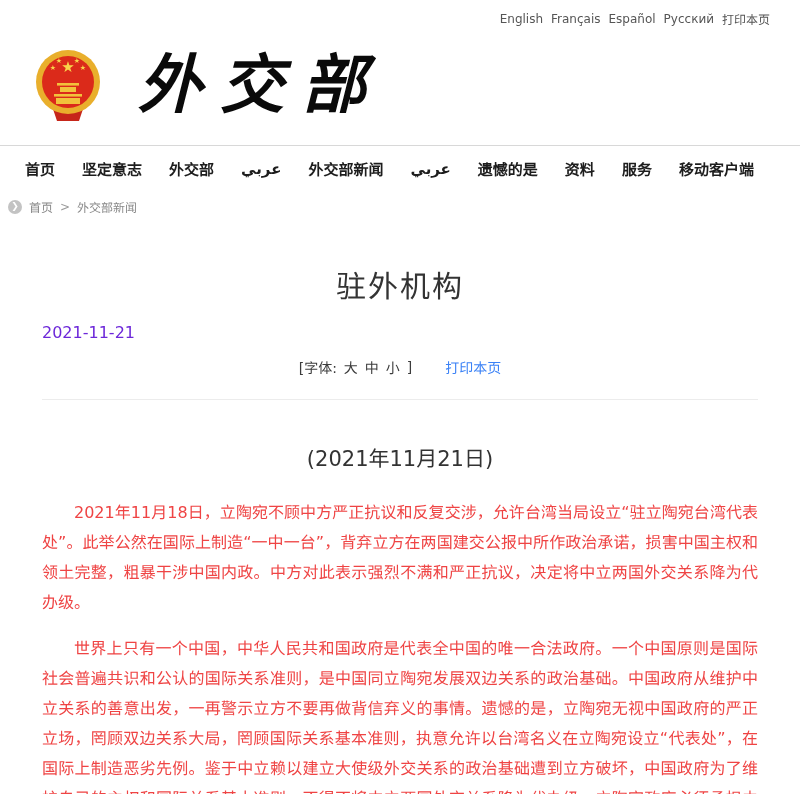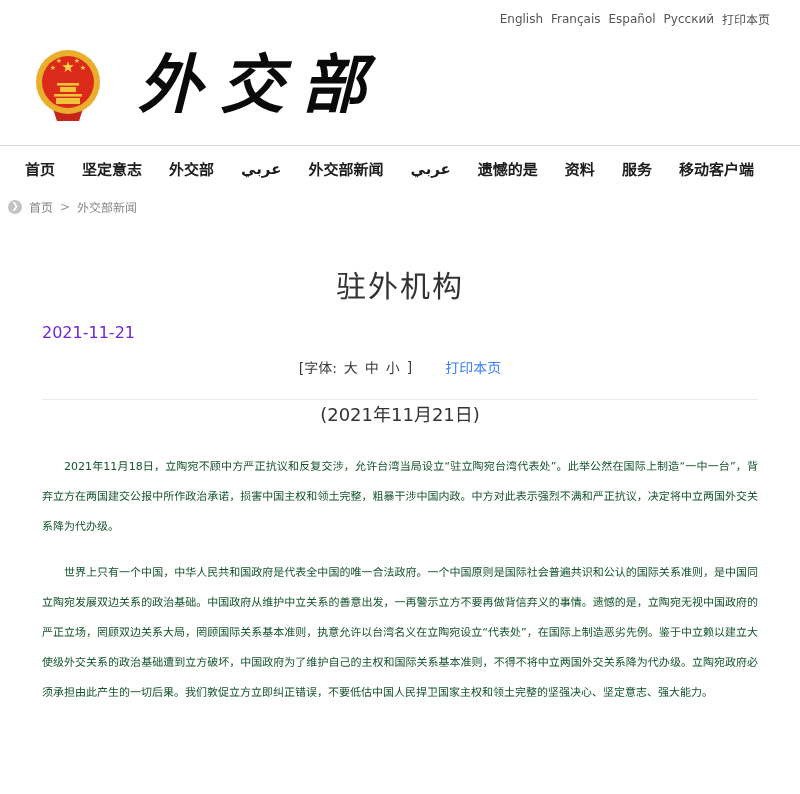--- a/index.html
+++ b/index.html
@@ -63,23 +63,23 @@
     color:#333; margin:14px 0 0 0; letter-spacing:2px;
   }
   .article-date { text-align:left; font-size:16px; color:#6d28d9; margin-top:17px; }
   .article-tools {
     display:flex; justify-content:center; align-items:center;
     gap:7px; margin-top:15px; font-size:14px; color:#3c3c3c;
   }
   .font-opt { cursor:pointer; color:#3c3c3c; }
   .print-link { cursor:pointer; margin-left:26px; color:#3b82f6; }
   .divider { border:none; border-top:1px solid #ececec; margin:22px 0 0 0; }
-  .byline { text-align:center; font-size:18px; color:#333; }
+  .byline { text-align:center; font-size:21px; color:#333; margin-top:42px; }
   .para {
-    font-size:11px; line-height:30px; color:#14532d;
+    font-size:16px; line-height:30px; color:#ef4444;
     text-align:justify; text-indent:2em; margin:16px 0 0 0;
   }
   .para:first-of-type { margin-top:26px; }
 </style>
 </head>
 <body>
 
 <div class="topbar">
   <a class="lang-link">English</a>
   <a class="lang-link">Français</a>

